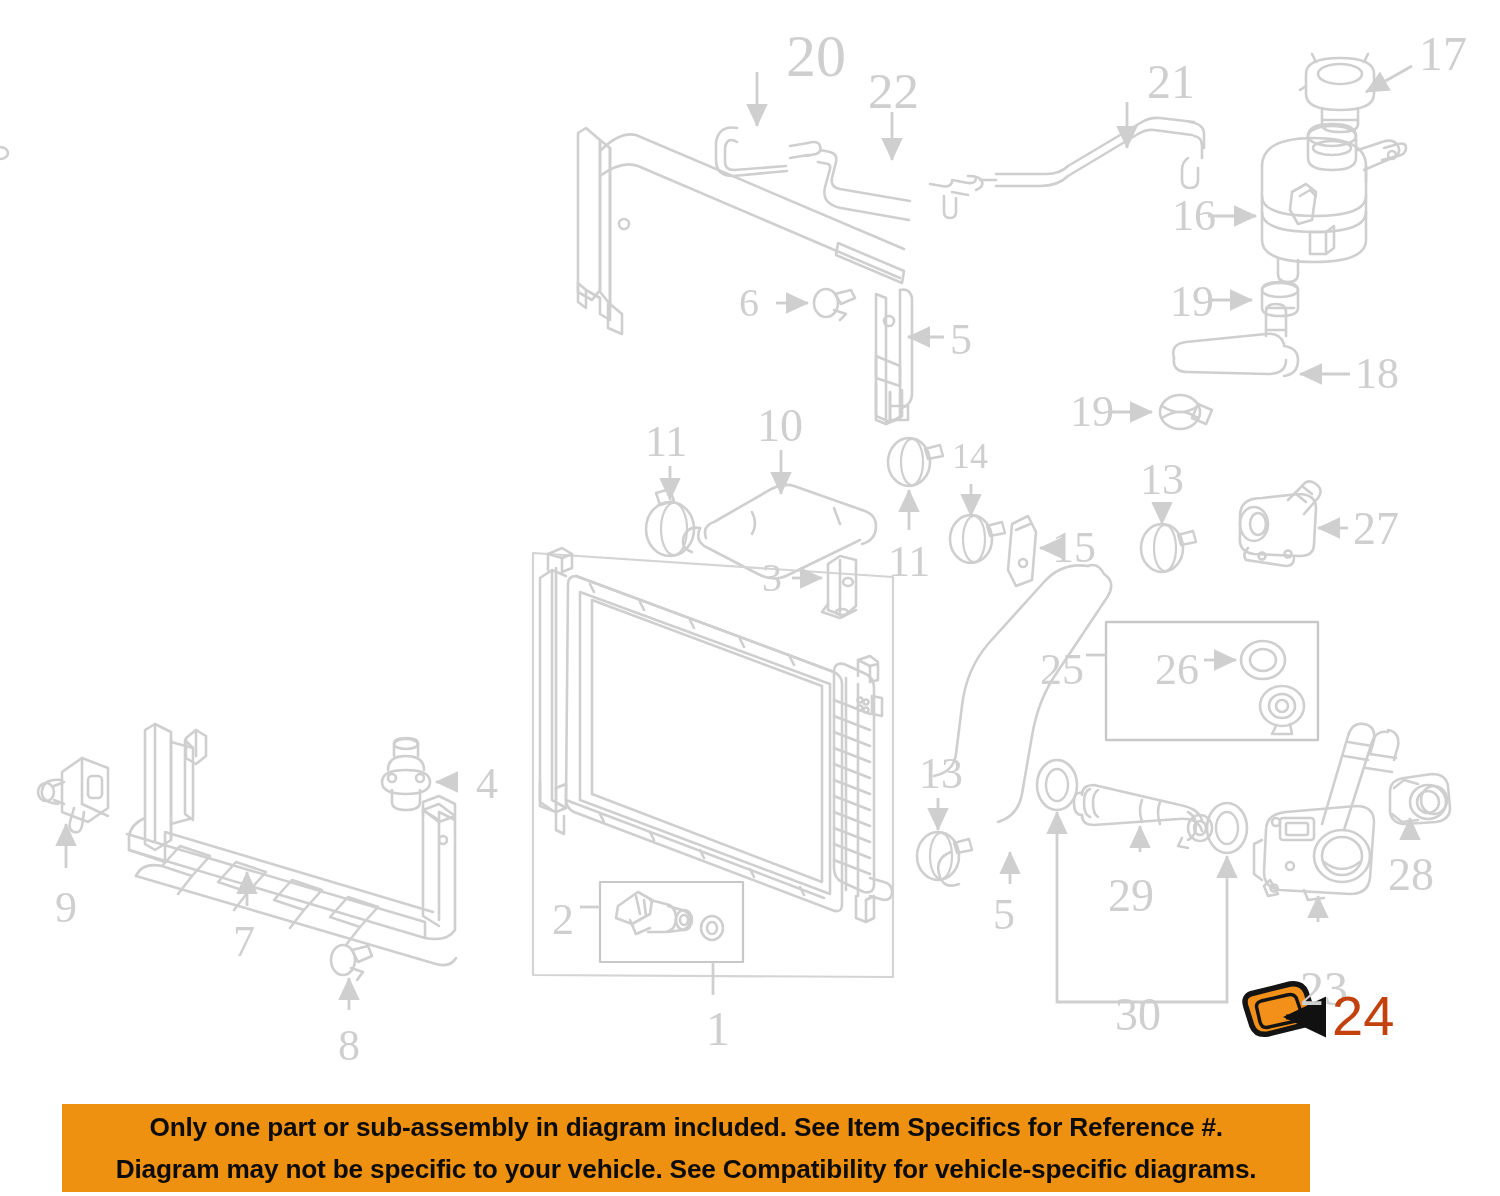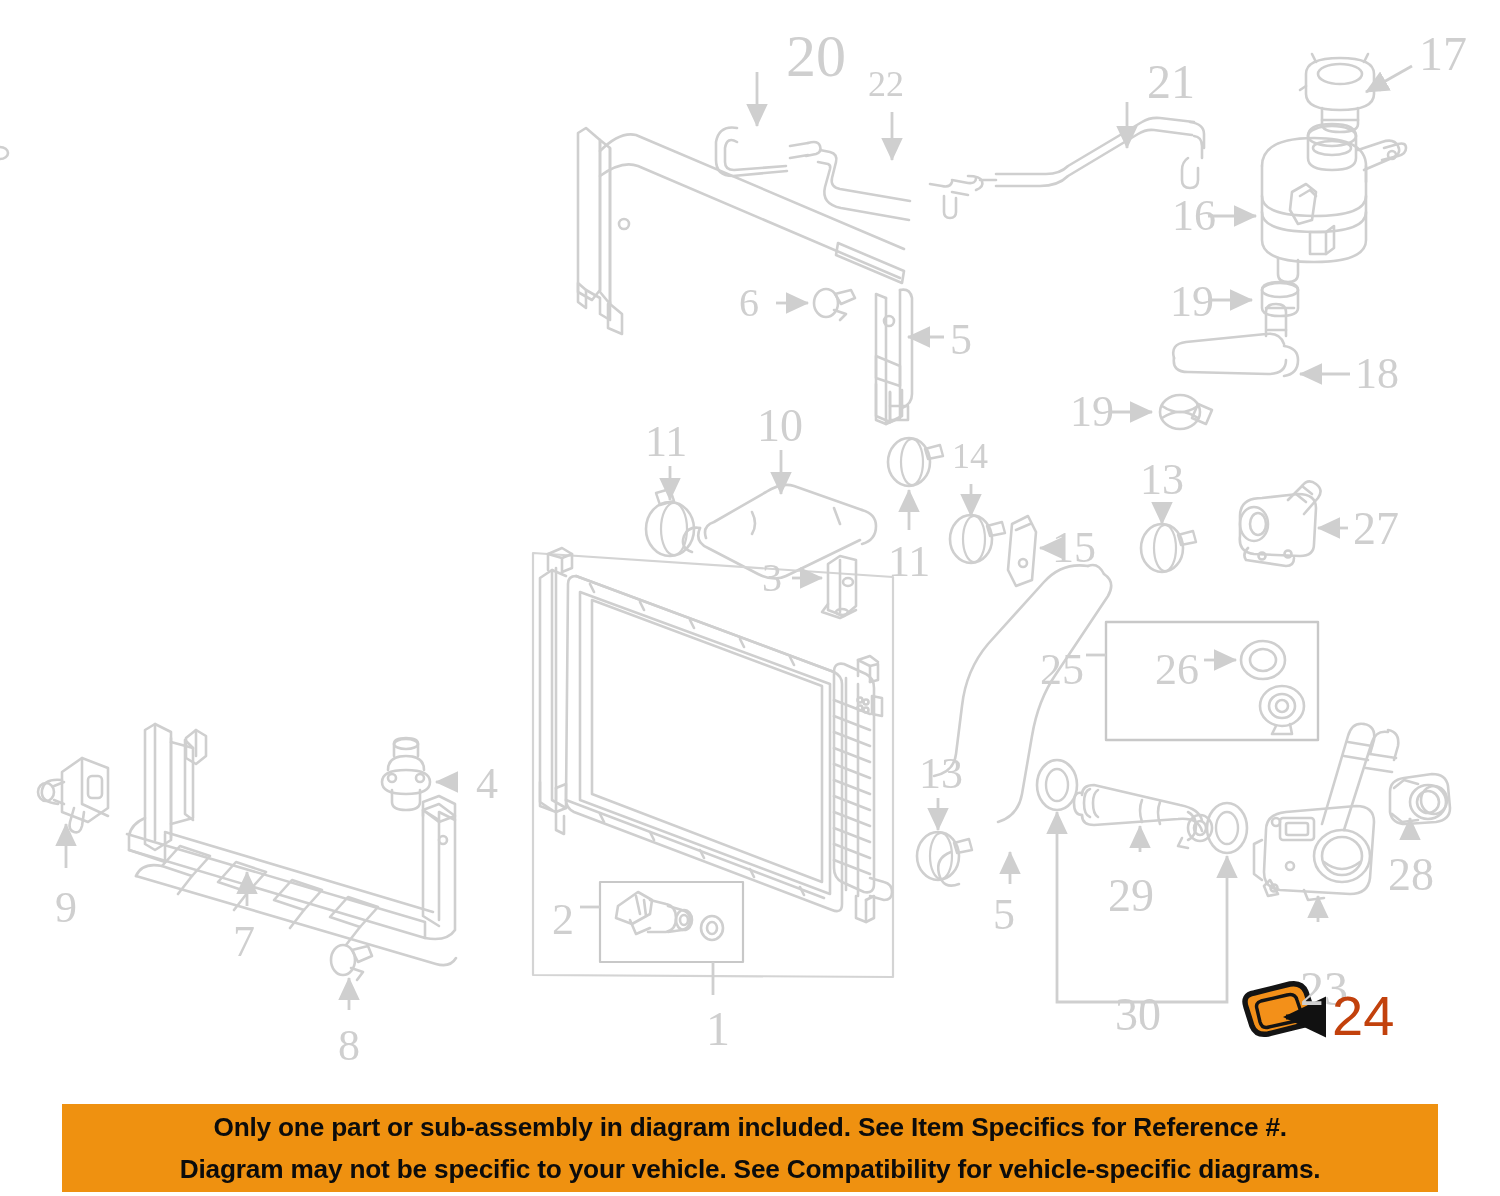--- a/index.html
+++ b/index.html
@@ -11,21 +11,21 @@
 
   
   .num{position:absolute;color:#cfcfcf;font-family:"Liberation Serif", serif;
        line-height:1;white-space:nowrap;user-select:none;}
 
   
   .num-hl{position:absolute;color:#c2410c;font-family:"Liberation Sans", sans-serif;
           font-weight:400;line-height:1;white-space:nowrap;}
 
   
-  #banner{position:absolute;left:62px;top:1104px;width:1376px;height:88px;
+  #banner{position:absolute;left:62px;top:1104px;width:1248px;height:88px;
           background:#ef9110;display:flex;flex-direction:column;
           align-items:center;justify-content:center;}
   #banner .bline{color:#0c0c0c;font-family:"Liberation Sans", sans-serif;
           font-weight:700;font-size:26.5px;letter-spacing:-0.2px;
           line-height:42px;white-space:nowrap;
           transform:scaleX(0.99);transform-origin:center;}
 </style>
 </head>
 <body>
 
@@ -446,21 +446,21 @@
   <div class="num" style="left:919px;top:752px;font-size:44px;">13</div>
   <div class="num" style="left:952px;top:438px;font-size:36px;">14</div>
   <div class="num" style="left:1052px;top:526px;font-size:44px;">15</div>
   <div class="num" style="left:1172px;top:194px;font-size:44px;">16</div>
   <div class="num" style="left:1419px;top:30px;font-size:48px;">17</div>
   <div class="num" style="left:1355px;top:352px;font-size:44px;">18</div>
   <div class="num" style="left:1170px;top:280px;font-size:44px;">19</div>
   <div class="num" style="left:1070px;top:390px;font-size:44px;">19</div>
   <div class="num" style="left:772px;top:26px;font-size:60px;margin-left:14px;">20</div>
   <div class="num" style="left:1101px;top:58px;font-size:48px;margin-left:46px;">21</div>
-  <div class="num" style="left:868px;top:66px;font-size:36px;">22</div>
+  <div class="num" style="left:868px;top:66px;font-size:51px;">22</div>
   <div class="num" style="left:1300px;top:965px;font-size:48px;">23</div>
   <div class="num-hl" style="left:1332px;top:988px;font-size:56px;font-weight:400;">24</div>
   <div class="num" style="left:1040px;top:648px;font-size:44px;">25</div>
   <div class="num" style="left:1155px;top:648px;font-size:44px;">26</div>
   <div class="num" style="left:1353px;top:506px;font-size:46px;">27</div>
   <div class="num" style="left:1388px;top:852px;font-size:46px;">28</div>
   <div class="num" style="left:1108px;top:873px;font-size:46px;">29</div>
   <div class="num" style="left:1115px;top:992px;font-size:46px;">30</div>
 
   <div id="banner">

